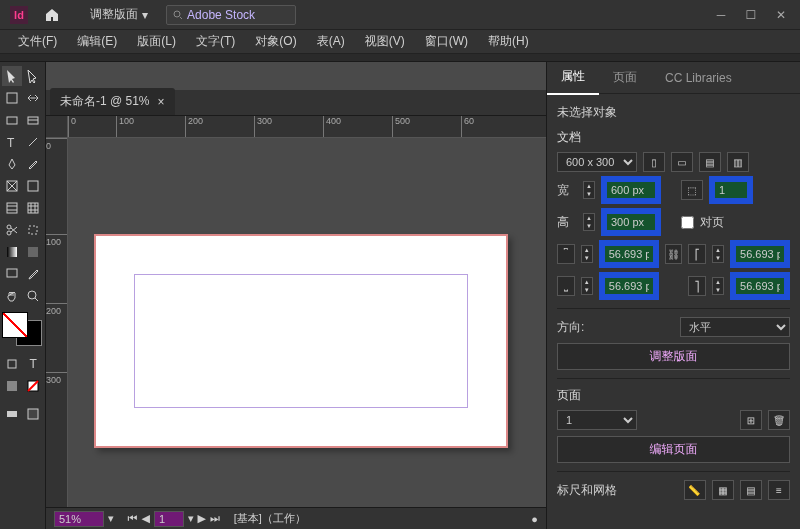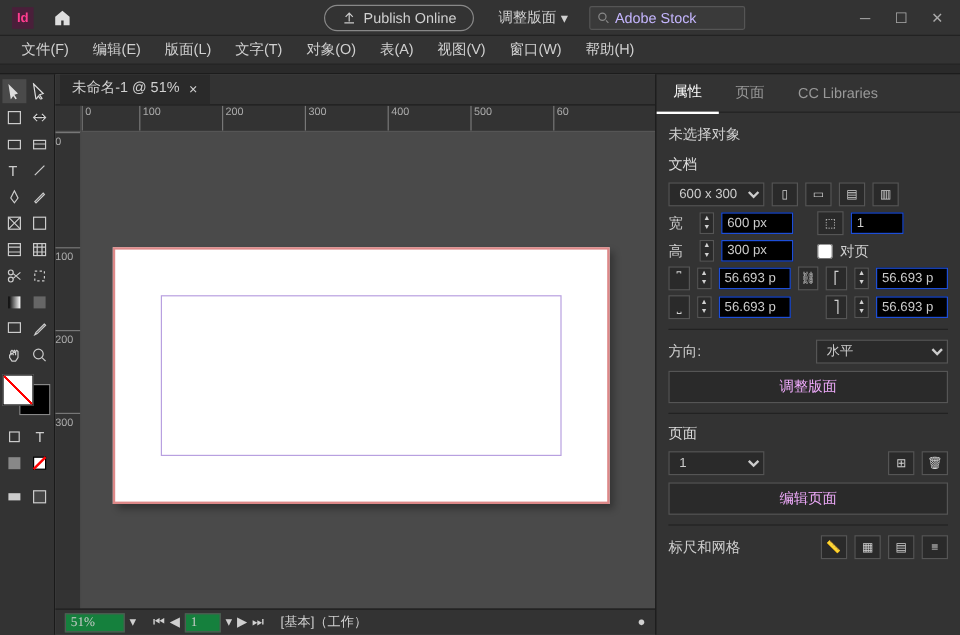--- a/index.html
+++ b/index.html
@@ -18,67 +18,61 @@
 .main-area { display: flex; height: calc(100% - 30px - 24px - 8px); }
 .toolbox { width: 46px; background: #333333; border-right: 1px solid #1a1a1a; padding: 4px 2px; display: flex; flex-direction: column; gap: 2px; }
 .tool-row { display: flex; gap: 2px; }
 .tool { width: 20px; height: 20px; display: flex; align-items: center; justify-content: center; cursor: pointer; color: #ccc; }
 .tool.active { background: #4a4a4a; }
 .tool-swatch { width: 40px; height: 34px; position: relative; margin-top: 4px; }
 .swatch-fg { position: absolute; top: 0; left: 0; width: 26px; height: 26px; background: #fff; border: 1px solid #000; }
 .swatch-fg::after { content: ''; position: absolute; left: 0; top: 0; right: 0; bottom: 0; background: linear-gradient(45deg, transparent 47%, red 47%, red 53%, transparent 53%); }
 .swatch-bg { position: absolute; bottom: 0; right: 0; width: 26px; height: 26px; background: #000; border: 1px solid #888; }
 .doc-area { flex: 1; background: #4a4a4a; display: flex; flex-direction: column; overflow: hidden; }
-.doc-tabs { height: 26px; background: #333333; display: flex; align-items: flex-end; padding-left: 4px; border-bottom: 1px solid #1a1a1a; }
+.doc-tabs { height: 26px; background: #333333; display: flex; align-items: flex-end; padding-left: 4px; border-bottom: 1px solid #1a1a1a; margin-top: 28px; }
 .doc-tab { background: #2a2a2a; padding: 5px 10px; display: flex; align-items: center; gap: 8px; border-top-left-radius: 3px; border-top-right-radius: 3px; cursor: pointer; }
 .ruler-corner { position: absolute; left: 0; top: 0; width: 22px; height: 22px; background: #333333; border-right: 1px solid #555; border-bottom: 1px solid #555; }
 .ruler-h { position: absolute; left: 22px; top: 0; right: 0; height: 22px; background: #333333; border-bottom: 1px solid #555; display: flex; font-size: 9px; color: #aaa; overflow: hidden; }
 .ruler-h .tick { width: 69px; border-left: 1px solid #777; padding-left: 2px; flex-shrink: 0; }
 .ruler-v { position: absolute; left: 0; top: 22px; bottom: 0; width: 22px; background: #333333; border-right: 1px solid #555; font-size: 9px; color: #aaa; display: flex; flex-direction: column; overflow: hidden; }
 .ruler-v .tick { height: 69px; border-top: 1px solid #777; padding-top: 2px; flex-shrink: 0; }
 .canvas-wrap { position: relative; flex: 1; overflow: hidden; }
 .canvas-inner { position: absolute; left: 22px; top: 22px; right: 0; bottom: 0; background: #4a4a4a; }
 .page { position: absolute; left: 26px; top: 96px; width: 414px; height: 214px; background: #fff; box-shadow: 4px 4px 6px rgba(0,0,0,.3); border: 2px solid #d88; }
 .page-margin { position: absolute; left: 38px; top: 38px; right: 38px; bottom: 38px; border: 1px solid #b8a0e0; }
 .statusbar { height: 22px; background: #333333; border-top: 1px solid #1a1a1a; display: flex; align-items: center; gap: 14px; padding: 0 8px; font-size: 11px; }
 .zoom-box { display: flex; align-items: center; gap: 4px; }
-.zoom-box input { background: #15803d; border: 1px solid #555; color: #ccc; width: 50px; padding: 1px 4px; font-size: 11px; font-family: Liberation Serif, serif; }
+.zoom-box input { background: #701a75; border: 1px solid #555; color: #ccc; width: 50px; padding: 1px 4px; font-size: 11px; }
 .right-panels { width: 254px; background: #333333; border-left: 1px solid #1a1a1a; display: flex; flex-direction: column; overflow: hidden; }
 .panel-tabs { height: 32px; display: flex; align-items: center; border-bottom: 1px solid #222; }
 .panel-tab { padding: 8px 14px; cursor: pointer; color: #999; }
 .panel-tab.active { color: #fff; border-bottom: 2px solid #fff; }
 .panel-content { flex: 1; padding: 10px 10px; overflow-y: auto; font-size: 12px; }
 .section-title { color: #ddd; margin: 8px 0 6px; }
 .row { display: flex; align-items: center; gap: 6px; margin: 4px 0; }
-.prop-input { background: #000000; border: 1px solid #1d4ed8; color: #ccc; padding: 2px 4px; width: 60px; font-size: 11px; }
+.prop-input { background: #14532d; border: 6px solid #1d4ed8; color: #ccc; padding: 2px 4px; width: 60px; font-size: 11px; }
 .prop-select { background: #2a2a2a; border: 1px solid #555; color: #ccc; padding: 2px 4px; font-size: 11px; width: 80px; }
 .label { color: #ccc; min-width: 20px; }
 .iconbtn { width: 22px; height: 20px; background: #2a2a2a; border: 1px solid #555; display: flex; align-items: center; justify-content: center; cursor: pointer; font-size: 10px; }
 .divider { height: 1px; background: #222; margin: 8px 0; }
 .wide-btn { background: #2a2a2a; border: 1px solid #555; color: #f0abfc; padding: 4px; text-align: center; cursor: pointer; margin-top: 6px; }
 .stepper { display: flex; flex-direction: column; border: 1px solid #555; }
 .stepper span { width: 10px; height: 8px; background: #2a2a2a; font-size: 6px; display: flex; align-items: center; justify-content: center; cursor: pointer; }
 svg { display: block; }
 </style>
 </head>
 <body>
 
 <div class="titlebar">
   <div class="app-icon">Id</div>
   <div class="home-icon">
     <svg width="16" height="16" viewBox="0 0 16 16">
         <path fill="#ddd" d="M8 2l6 5v7H9v-4H7v4H2V7z"></path>
       </svg>
   </div>
-  <div class="publish-btn">
-    <svg width="12" height="12" viewBox="0 0 12 12">
-        <path fill="none" stroke="#ccc" d="M6 9V2M3 5l3-3 3 3M2 10h8"></path>
-      </svg>
-    <span>Publish Online</span>
-  </div>
   <div class="workspace-select">
     <span>调整版面</span>
     <span>▾</span>
   </div>
   <div class="search-box">
     <svg width="10" height="10" viewBox="0 0 10 10">
         <circle cx="4" cy="4" r="3" fill="none" stroke="#888"></circle>
         <path stroke="#888" d="M7 7l2 2"></path>
       </svg>
     <span>Adobe Stock</span>

